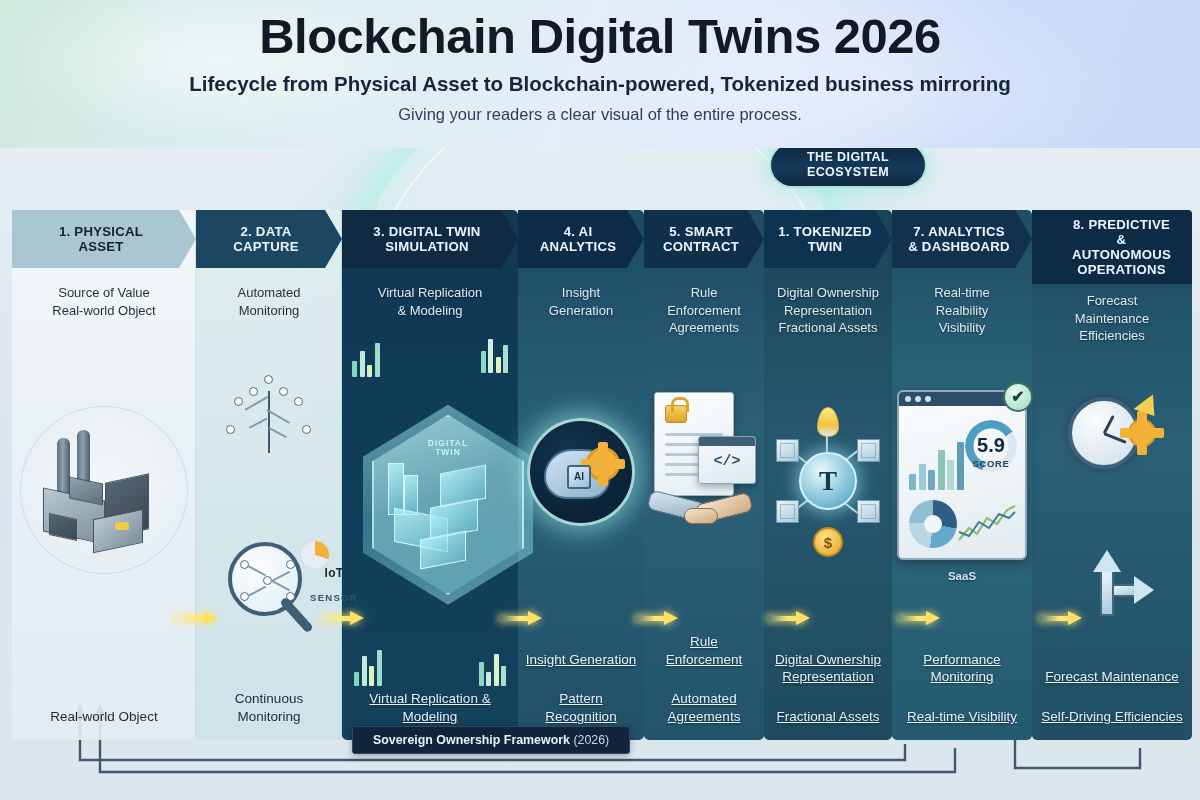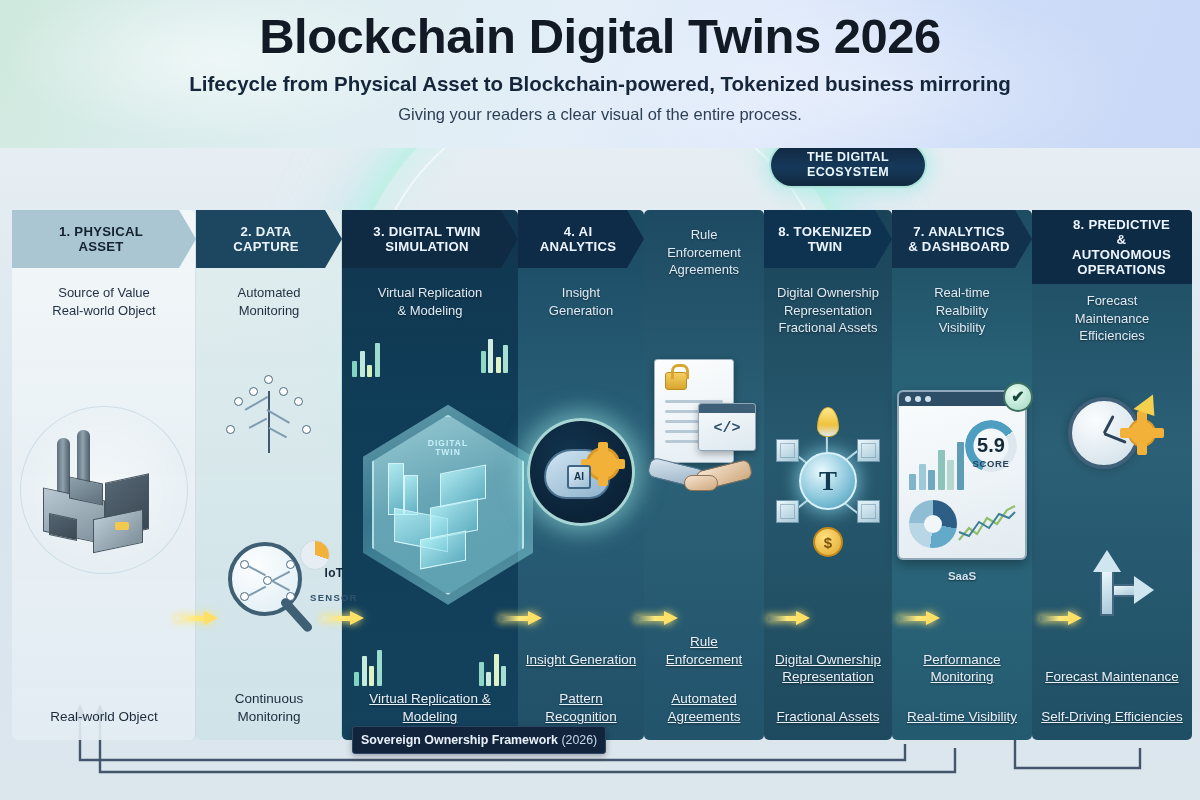--- a/index.html
+++ b/index.html
@@ -165,21 +165,21 @@
   .flow-arrow .tip{
     position:absolute; left:28px; top:-2px;
     width:0;height:0;border-left:14px solid #ffe066;
     border-top:7px solid transparent;border-bottom:7px solid transparent;
     filter:drop-shadow(0 0 5px rgba(255,230,110,.8));
   }
 
   
   .framework {
     position:absolute; left:352px; top:578px; z-index:9;
-    padding:6px 8px; border-radius:3px;
+    padding:6px 20px; border-radius:3px;
     background:#12243b;
     border:1px solid #2d4866;
     color:#e9f2fb; font-size:12.4px; font-weight:bold;
     box-shadow:0 2px 6px rgba(0,0,0,.3);
     white-space:nowrap;
   }
   .framework .yr { font-weight:normal; color:#c7d8ea; }
 
   
   .feedback { position:absolute; left:0; top:0; width:1200px; height:652px; z-index:4; pointer-events:none; }
@@ -485,20 +485,23 @@
         <div class="bottomlabels">
           <div class="bl1">Insight Generation</div>
           <div class="bl2">Pattern Recognition</div>
         </div>
       </div>
     </div>
 
     <div class="stage s-dark" style="width:120px;">
       <div class="body" style="background:linear-gradient(180deg,#1d4a62,#2c6278 45%,#22546c);"></div>
       <div class="inner">
+        <div class="chead" style="background:#102f4b;">
+          <span><span>5. SMART</span><br><span>CONTRACT</span></span>
+        </div>
         <div class="subtitle">
           <div>Rule</div>
           <div>Enforcement</div>
           <div>Agreements</div>
         </div>
         <div class="art">
           <div class="center-wrap" style="top:44%;">
             <div style="position:relative;width:112px;height:150px;">
               <div class="doc" style="left:6px;top:0;">
                 <div class="lock"></div>
@@ -522,21 +525,21 @@
           <div class="bl1">Rule Enforcement</div>
           <div class="bl2">Automated Agreements</div>
         </div>
       </div>
     </div>
 
     <div class="stage s-dark" style="width:128px;">
       <div class="body" style="background:linear-gradient(180deg,#1a4358,#27596e 45%,#1e4a5f);"></div>
       <div class="inner">
         <div class="chead" style="background:#0e3350;">
-          <span><span>8. TOKENIZED</span><br><span>TWIN</span></span>
+          <span><span>1. TOKENIZED</span><br><span>TWIN</span></span>
         </div>
         <div class="subtitle">
           <div>Digital Ownership</div>
           <div>Representation</div>
           <div>Fractional Assets</div>
         </div>
         <div class="art">
           <div class="center-wrap" style="top:46%;">
             <div class="tnet">
               <div class="tline" style="left:32px;top:38px;width:44px;transform:rotate(38deg);"></div>

